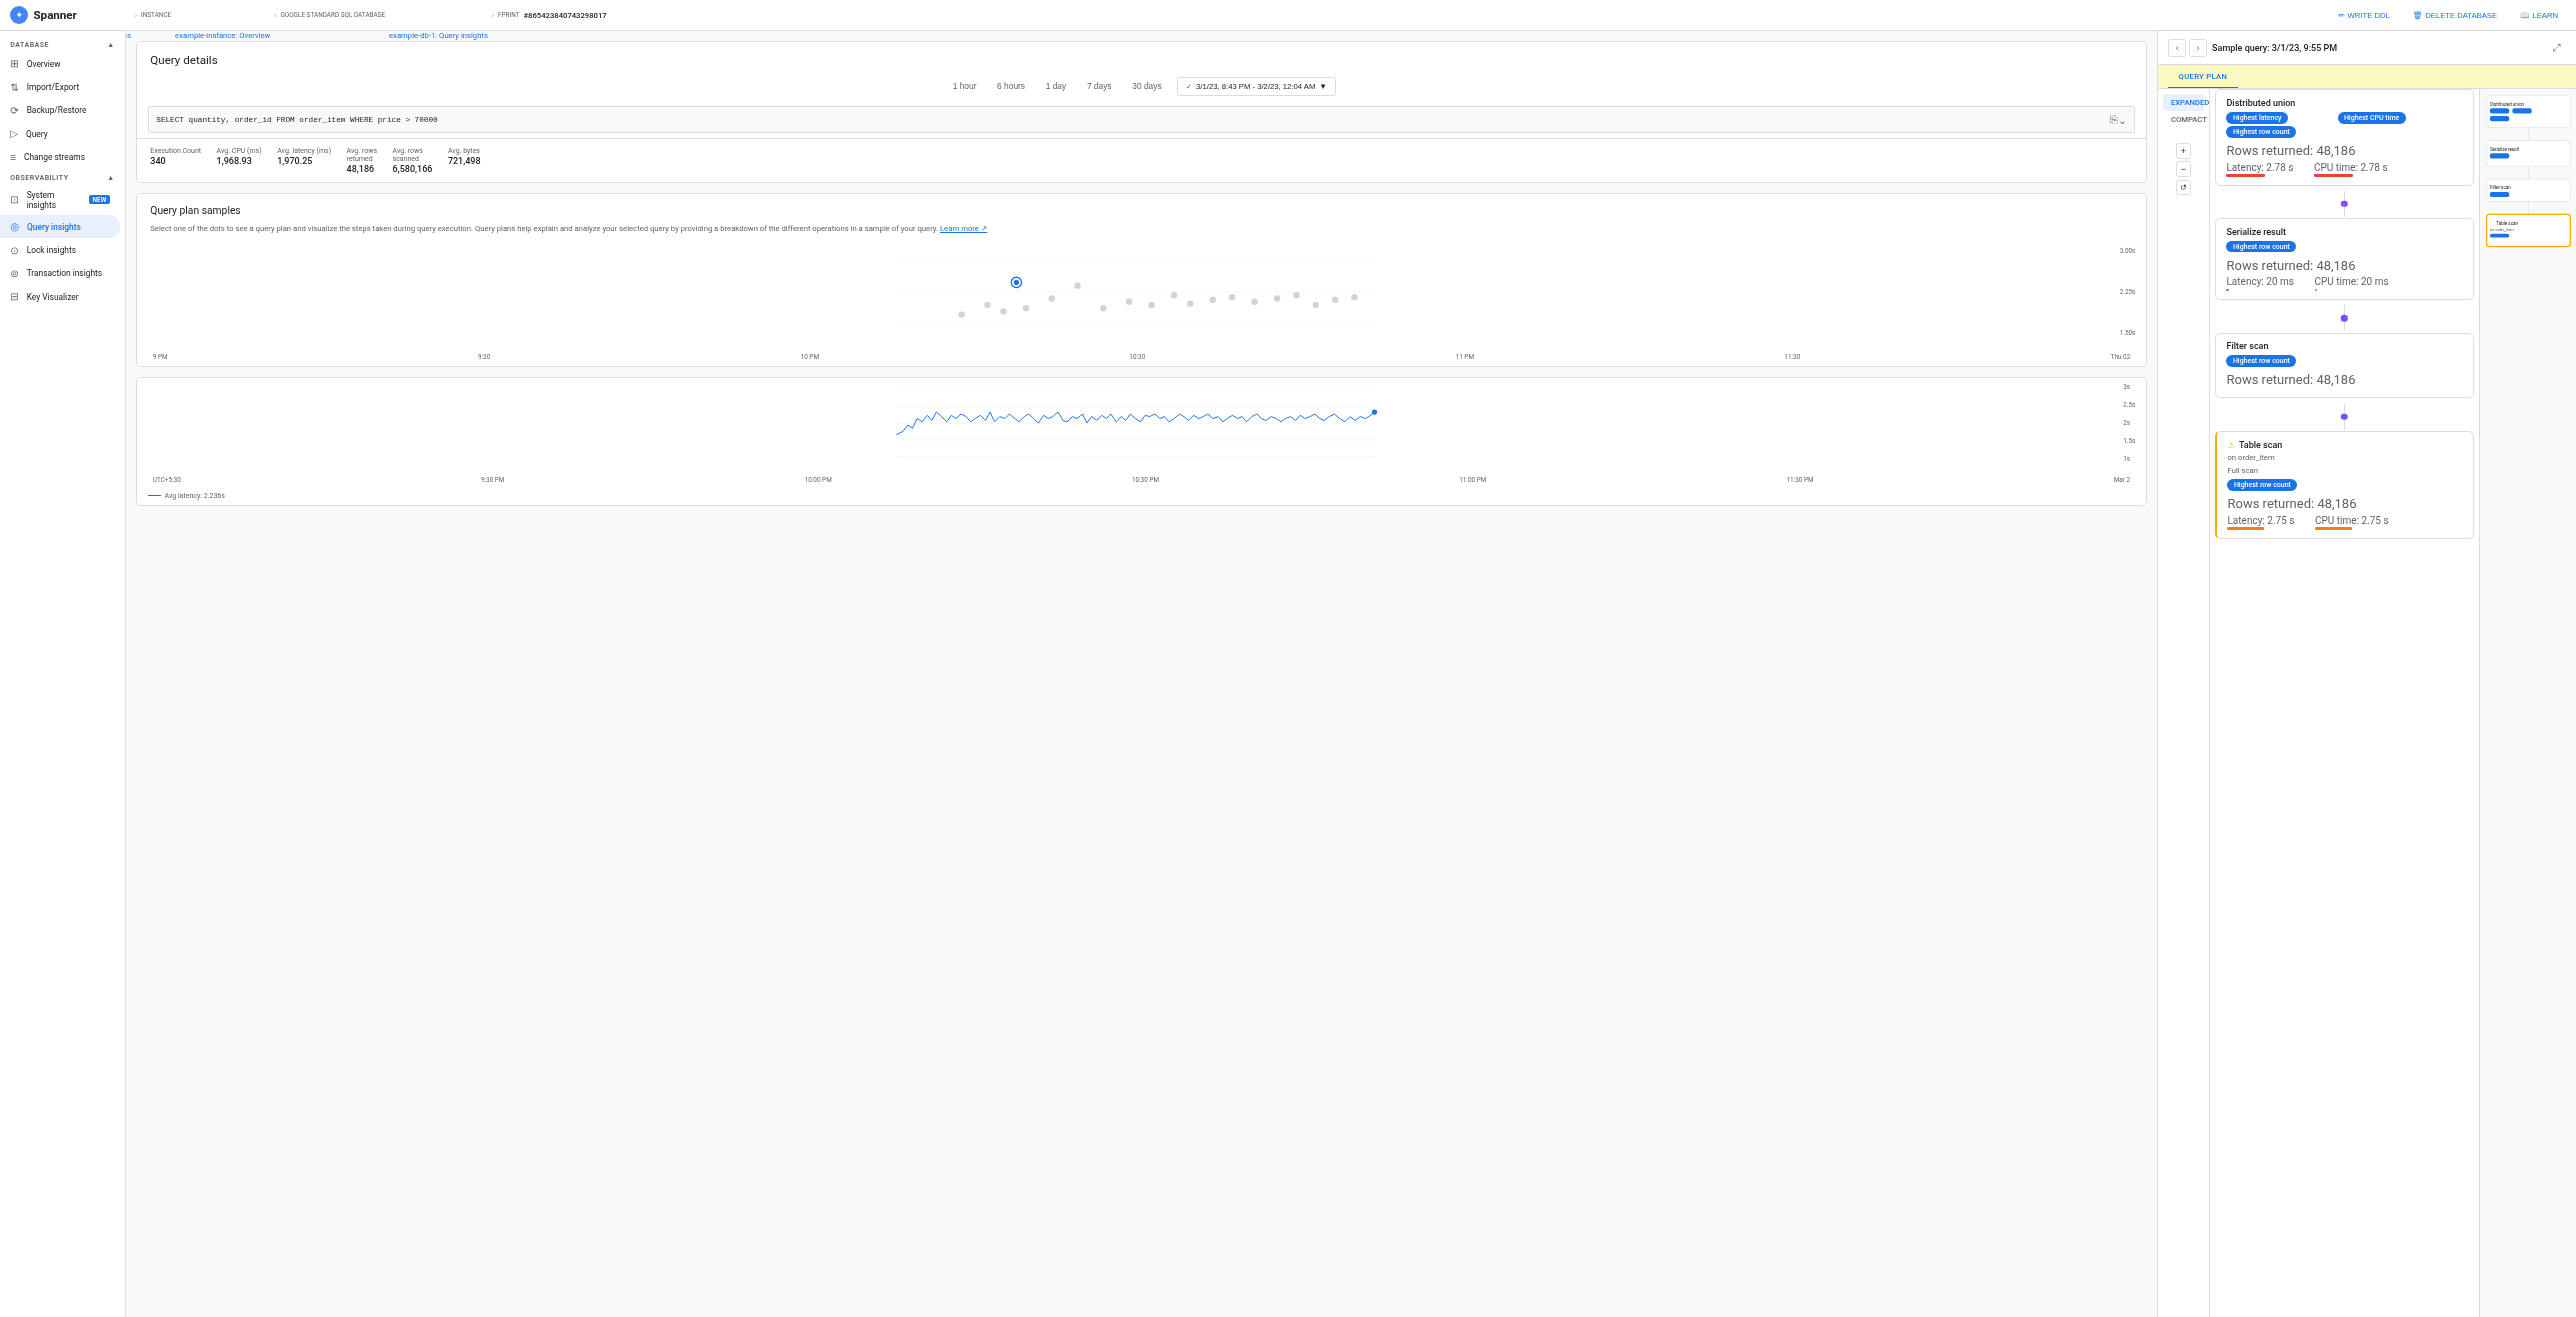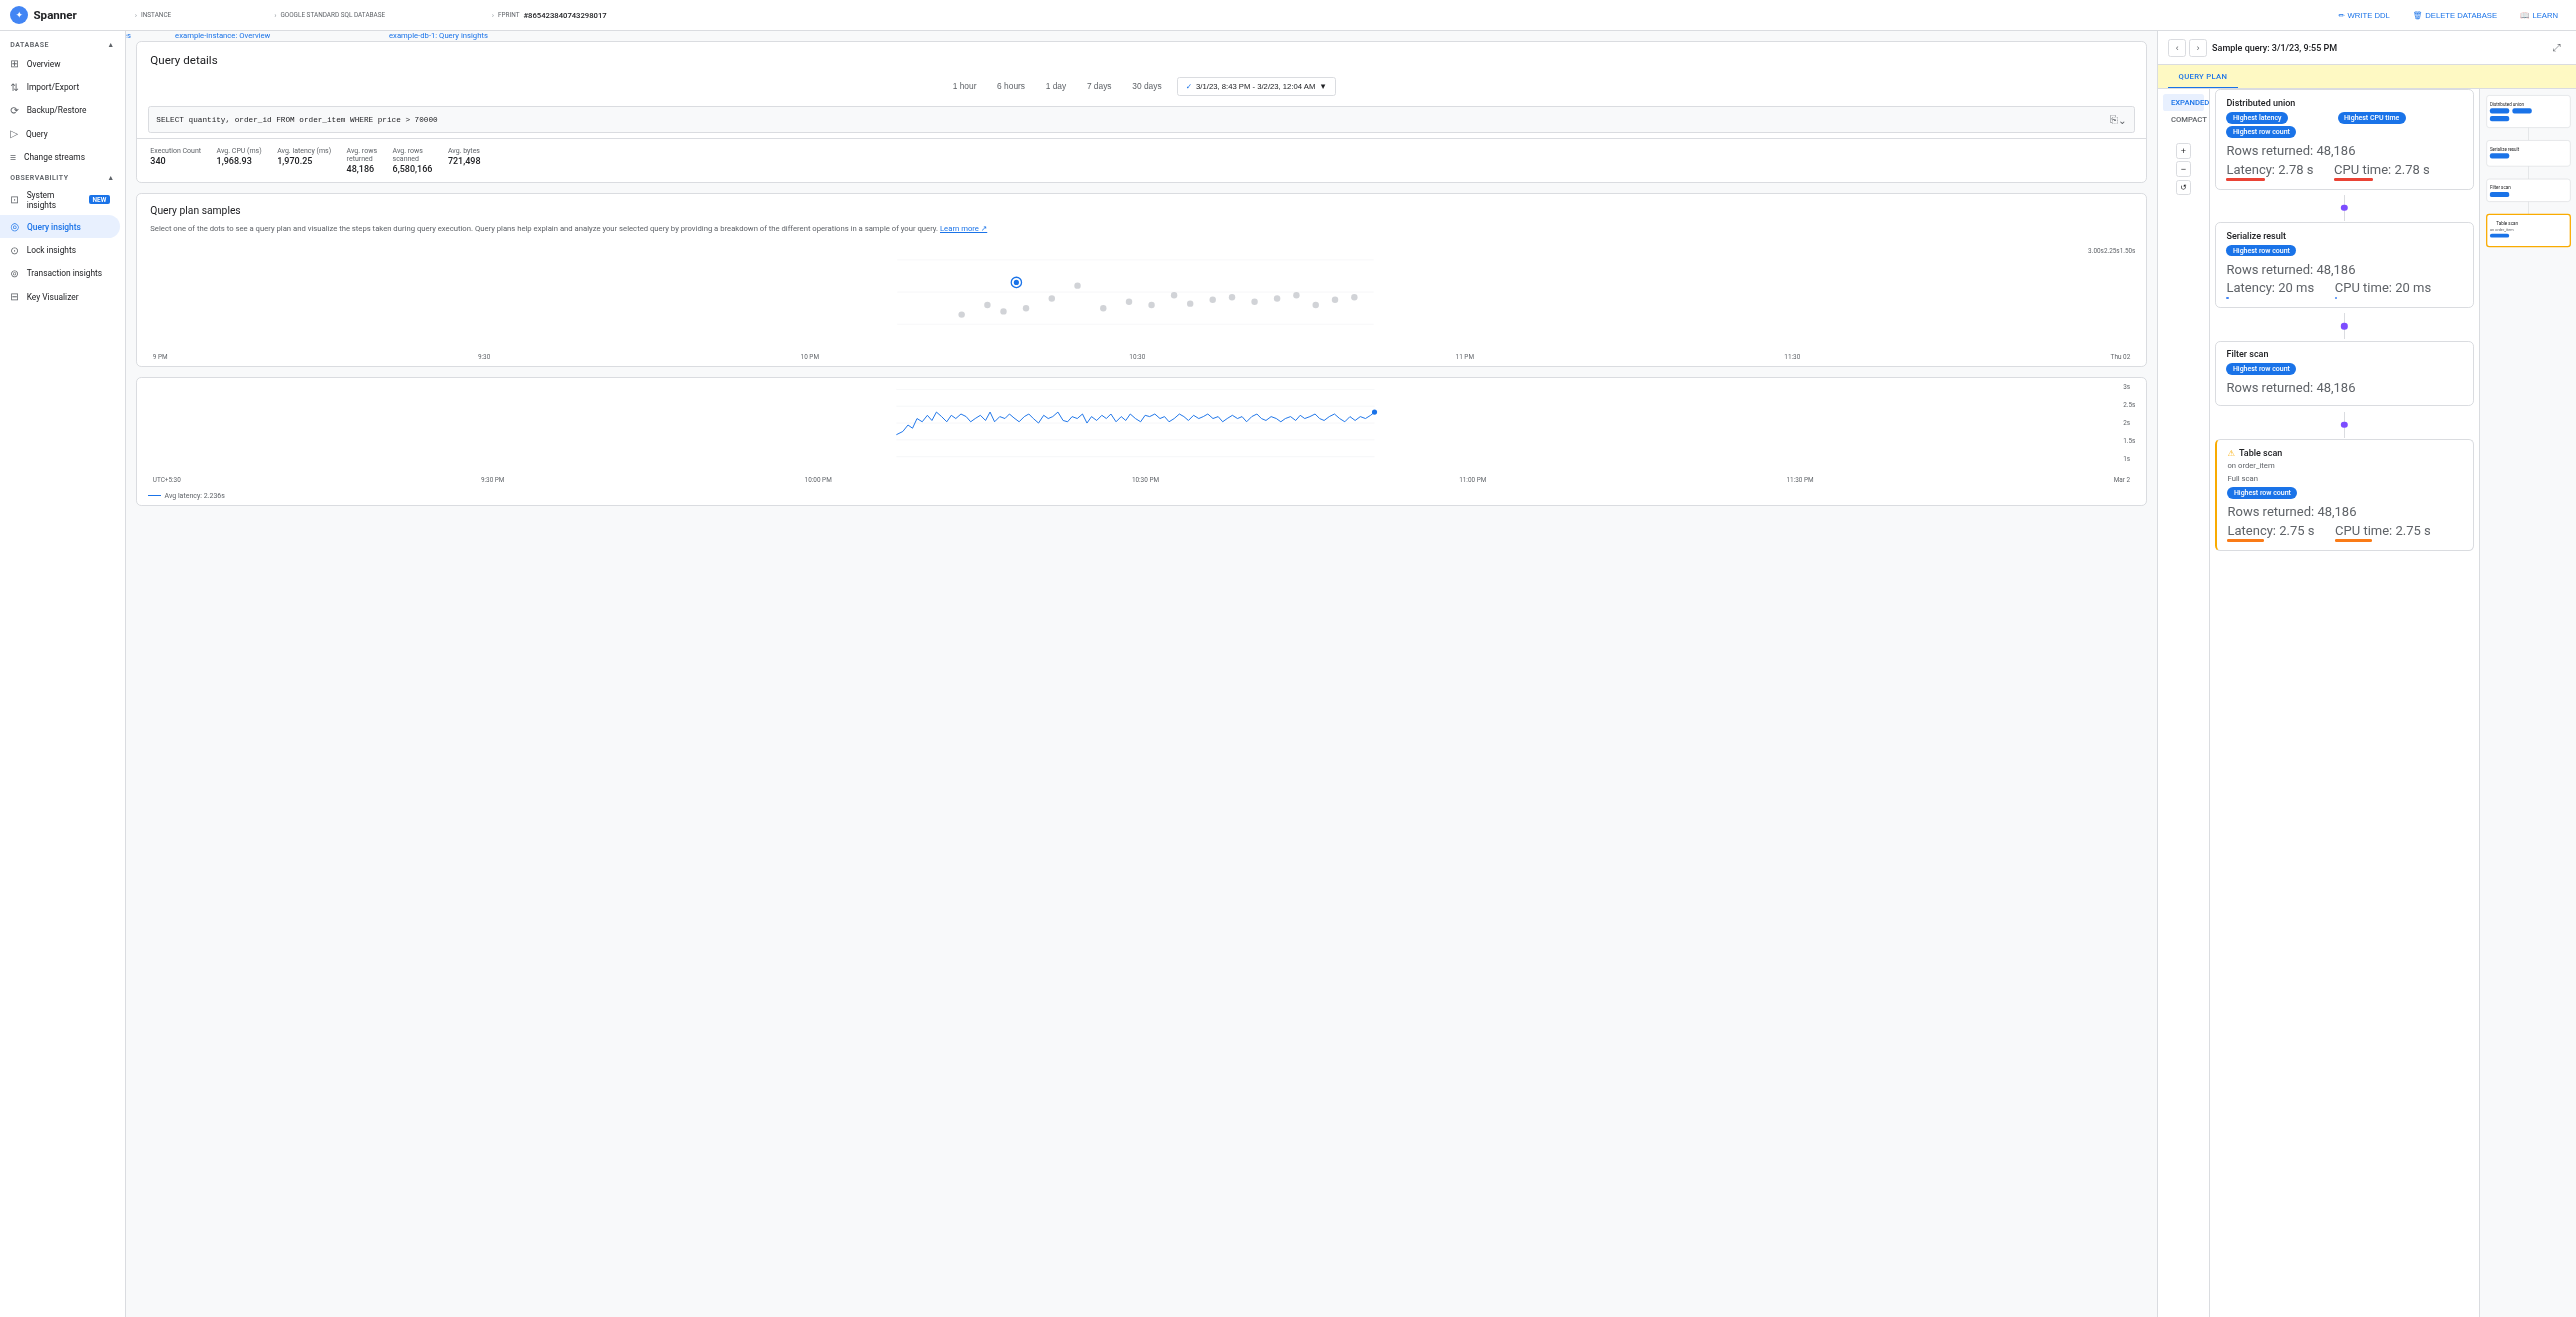--- a/index.html
+++ b/index.html
@@ -95,21 +95,21 @@
     .plan-node-title { font-size: 9px; font-weight: 500; color: #202124; margin-bottom: 3.9px; }
     .plan-node-subtitle { font-size: 7.7px; color: #5f6368; margin-bottom: 3.9px; }
     .badges { display: flex; flex-wrap: wrap; gap: 2.6px; margin-bottom: 5.2px; }
     .badge { padding: 1.9px 6.4px; border-radius: 7.7px; font-size: 7px; font-weight: 500; cursor: pointer; }
     .badge-latency { background: #1a73e8; color: #fff; }
     .badge-cpu { background: #1a73e8; color: #fff; margin-left: 47px; }
     .badge-row { background: #1a73e8; color: #fff; }
     .plan-stat { font-size: 13px; color: #5f6368; margin-bottom: 2.6px; }
     .plan-metrics { display: flex; gap: 20.6px; margin-top: 3.9px; }
     .plan-metric { }
-    .plan-metric-label { font-size: 13px; color: #5f6368; }
+    .plan-metric-label { font-size: 10px; color: #5f6368; }
     .latency-bar-red { height: 2.6px; background: #ea4335; border-radius: 1.3px; margin-top: 1.3px; }
     .latency-bar-orange { height: 2.6px; background: #fa7b17; border-radius: 1.3px; margin-top: 1.3px; }
     .latency-bar-blue { height: 2.6px; background: #4285f4; border-radius: 1.3px; margin-top: 1.3px; }
 
     .plan-connector { display: flex; justify-content: center; margin: 1.3px 0; position: relative; }
     .connector-line { width: 1.3px; height: 26px; background: #dadce0; margin: 0 auto; position: relative; }
     .connector-dot { width: 6.4px; height: 6.4px; border-radius: 50%; background: #7c4dff; position: absolute; left: 50%; transform: translateX(-50%) translateY(-50%); top: 50%; }
 
     .plan-node.warning { border-left: 2.6px solid #f9ab00; }
     .warning-icon { display: inline-block; color: #f9ab00; margin-right: 3.9px; }
@@ -298,21 +298,21 @@
                 <circle cx="490" cy="82" r="5" fill="#bdc1c6" opacity="0.7"></circle>
                 <circle cx="520" cy="78" r="5" fill="#bdc1c6" opacity="0.7"></circle>
                 <circle cx="555" cy="85" r="5" fill="#bdc1c6" opacity="0.7"></circle>
                 <circle cx="590" cy="80" r="5" fill="#bdc1c6" opacity="0.7"></circle>
                 <circle cx="620" cy="75" r="5" fill="#bdc1c6" opacity="0.7"></circle>
                 <circle cx="650" cy="90" r="5" fill="#bdc1c6" opacity="0.7"></circle>
                 <circle cx="680" cy="82" r="5" fill="#bdc1c6" opacity="0.7"></circle>
                 <circle cx="710" cy="78" r="5" fill="#bdc1c6" opacity="0.7"></circle>
               </svg>
             </div>
-            <div class="chart-y-labels" style="position:absolute;right:0;top:0;bottom:13px;display:flex;flex-direction:row;justify-content:space-between;">
+            <div class="chart-y-labels" style="position:absolute;right:0;top:0;bottom:13px;display:flex;flex-direction:column;justify-content:space-between;">
               <span>3.00s</span>
               <span>2.25s</span>
               <span>1.50s</span>
             </div>
           </div>
           <div class="chart-x-labels">
             <span>9 PM</span>
             <span>9:30</span>
             <span>10 PM</span>
             <span>10:30</span>

